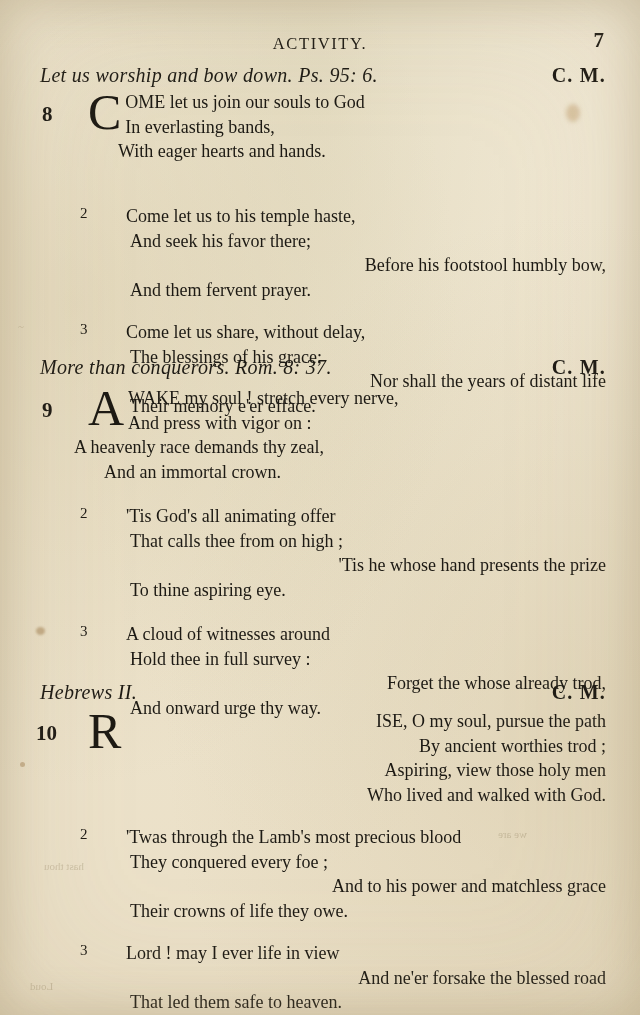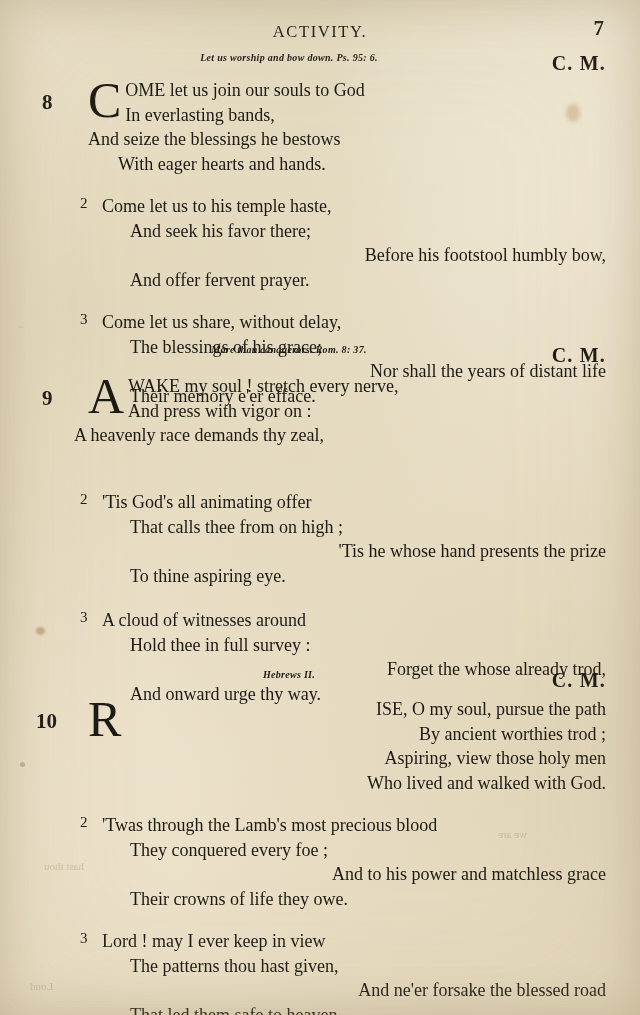--- a/index.html
+++ b/index.html
@@ -42,21 +42,21 @@
     font-family: "Liberation Serif", serif;
   }
   .stain {
     position: absolute;
     border-radius: 50%;
     pointer-events: none;
   }
 
   .content {
     position: absolute;
-    left: 0; top: 0;
+    left: 0; top: 12px;
     width: 640px;
     height: 782px;
   }
 
   
   .running-head {
     position: absolute;
     top: 22px;
     left: 0;
     width: 640px;
@@ -82,25 +82,23 @@
   }
   .scripture-line {
     position: relative;
     height: 22px;
     margin-bottom: 4px;
   }
   .scripture {
     position: absolute;
     left: 0;
     width: 498px;
-    text-align: center;
     font-style: italic;
-    font-size: 10px;
+    font-size: 20px;
     letter-spacing: .3px;
-    font-weight: bold;
   }
   .meter {
     position: absolute;
     right: 0;
     top: 0;
     font-size: 20px;
     font-weight: bold;
     letter-spacing: 1.2px;
   }
 
@@ -135,21 +133,21 @@
     padding-left: 62px;
     margin-top: 14px;
   }
   .stanza-number {
     position: absolute;
     left: 40px;
     top: 1px;
     font-size: 15px;
   }
   .stanza .line.i1 { padding-left: 28px; }
-  .stanza .line.i0 { padding-left: 0; }
+  .stanza .line.i0 { padding-left: 0; margin-left: 24px; }
   .stanza .line.ineg { padding-left: 0; margin-left: -24px; text-align: right; }
 
   .attribution {
     position: absolute;
     right: 26px;
     font-size: 16px;
     font-weight: bold;
     letter-spacing: .4px;
     margin-top: 48px;
   }
@@ -175,29 +173,28 @@
   <div class="hymn" style="top:52px;">
     <div class="scripture-line">
       <div class="scripture">Let us worship and bow down.   Ps. 95: 6.</div>
       <div class="meter">C. M.</div>
     </div>
     <div class="first-stanza">
       <div class="hymn-number">8</div>
       <div class="dropcap">C</div>
       <div class="line i0">OME let us join our souls to God</div>
       <div class="line i1">In everlasting bands,</div>
-      <div class="line i0" style="clear:both;">And seize the blessings he bestows</div>
       <div class="line i1">With eager hearts and hands.</div>
     </div>
     <div class="stanza" style="margin-top:18px;">
       <div class="stanza-number">2</div>
       <div class="line i0">Come let us to his temple haste,</div>
       <div class="line i1">And seek his favor there;</div>
       <div class="line ineg">Before his footstool humbly bow,</div>
-      <div class="line i1">And offer fervent prayer.</div>
+      <div class="line i1">And them fervent prayer.</div>
     </div>
     <div class="stanza" style="margin-top:18px;">
       <div class="stanza-number">3</div>
       <div class="line i0">Come let us share, without delay,</div>
       <div class="line i1">The blessings of his grace;</div>
       <div class="line ineg">Nor shall the years of distant life</div>
       <div class="line i1">Their memory e'er efface.</div>
     </div>
   </div>
 
@@ -205,20 +202,21 @@
     <div class="scripture-line">
       <div class="scripture">More than conquerors.   Rom. 8: 37.</div>
       <div class="meter">C. M.</div>
     </div>
     <div class="first-stanza" style="margin-top:8px;">
       <div class="hymn-number">9</div>
       <div class="dropcap">A</div>
       <div class="line i0">WAKE my soul ! stretch every nerve,</div>
       <div class="line i1">And press with vigor on :</div>
       <div class="line i0" style="clear:both; margin-left:-14px;">A heavenly race demands thy zeal,</div>
+      <div class="line i1" style="margin-left:-14px;">And an immortal crown.</div>
     </div>
     <div class="stanza" style="margin-top:20px;">
       <div class="stanza-number">2</div>
       <div class="line i0">'Tis God's all animating offer</div>
       <div class="line i1">That calls thee from on high ;</div>
       <div class="line ineg">'Tis he whose hand presents the prize</div>
       <div class="line i1">To thine aspiring eye.</div>
     </div>
     <div class="stanza" style="margin-top:20px;">
       <div class="stanza-number">3</div>
@@ -244,22 +242,21 @@
     </div>
     <div class="stanza" style="margin-top:18px;">
       <div class="stanza-number">2</div>
       <div class="line i0">'Twas through the Lamb's most precious blood</div>
       <div class="line i1">They conquered every foe ;</div>
       <div class="line ineg">And to his power and matchless grace</div>
       <div class="line i1">Their crowns of life they owe.</div>
     </div>
     <div class="stanza" style="margin-top:18px;">
       <div class="stanza-number">3</div>
-      <div class="line i0">Lord ! may I ever keep in view</div>
-      <div class="line i1">The patterns thou hast given,</div>
+      <div class="line i0">Lord ! may I ever life in view</div>
       <div class="line ineg">And ne'er forsake the blessed road</div>
       <div class="line i1">That led them safe to heaven.</div>
     </div>
   </div>
 
   <div class="attribution" style="top:975px;">Needham.</div>
 
 </div>
 
 <div class="edge-shade"></div>

